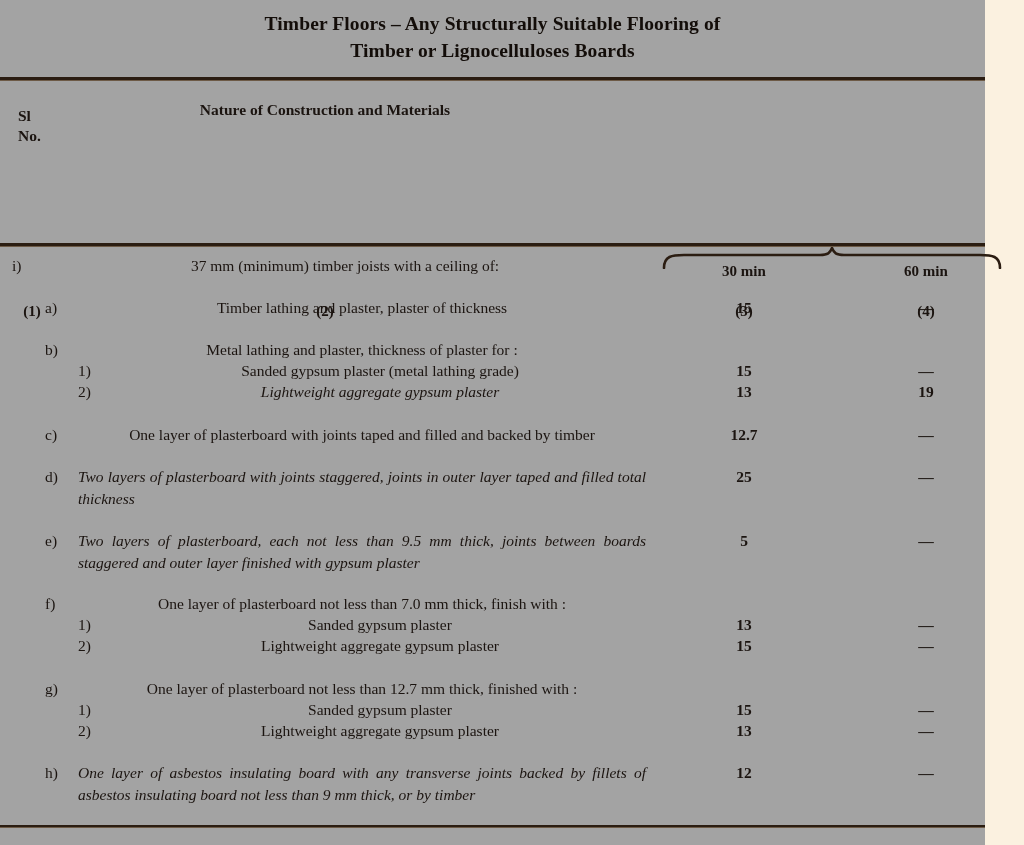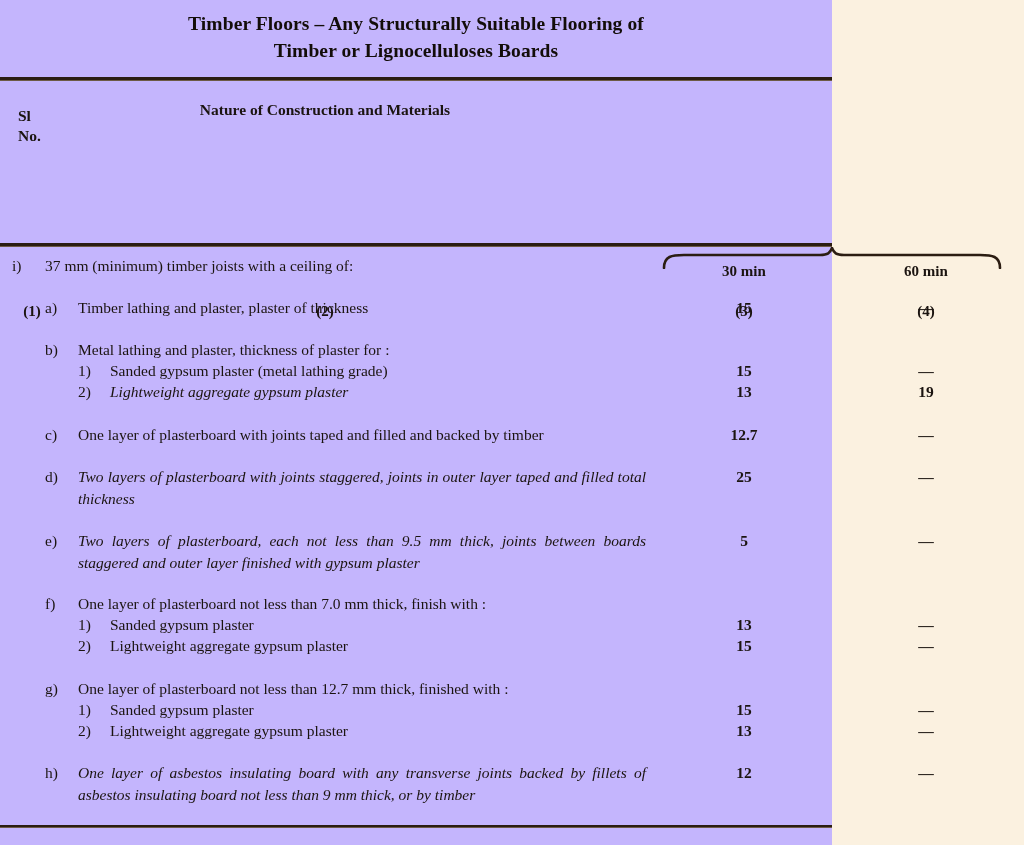--- a/index.html
+++ b/index.html
@@ -9,23 +9,23 @@
   body {
     width: 1024px;
     height: 845px;
     background: #fbf1e0;
     font-family: "Liberation Serif", "DejaVu Serif", serif;
     color: #1b1410;
     overflow: hidden;
   }
   .page {
     position: relative;
-    width: 832px;
+    width: 985px;
     height: 845px;
-    background: #c4b5fd;
+    background: #a3a3a3;
     box-sizing: border-box;
   }
 
   
   .title-block {
     padding-top: 10px;
     text-align: center;
   }
   .title-line {
     font-weight: bold;
@@ -134,20 +134,21 @@
   .marker {
     position: absolute;
     font-size: 15.5px;
     line-height: 21.5px;
     font-weight: normal;
   }
   .txt {
     position: absolute;
     font-size: 15.5px;
     line-height: 21.5px;
+    text-align: center;
   }
   .txt.just {
     text-align: justify;
     text-align-last: left;
     font-style: italic;
   }
   .txt.ital { font-style: italic; }
 
   
   .lvl0 .marker { left: 12px; }

